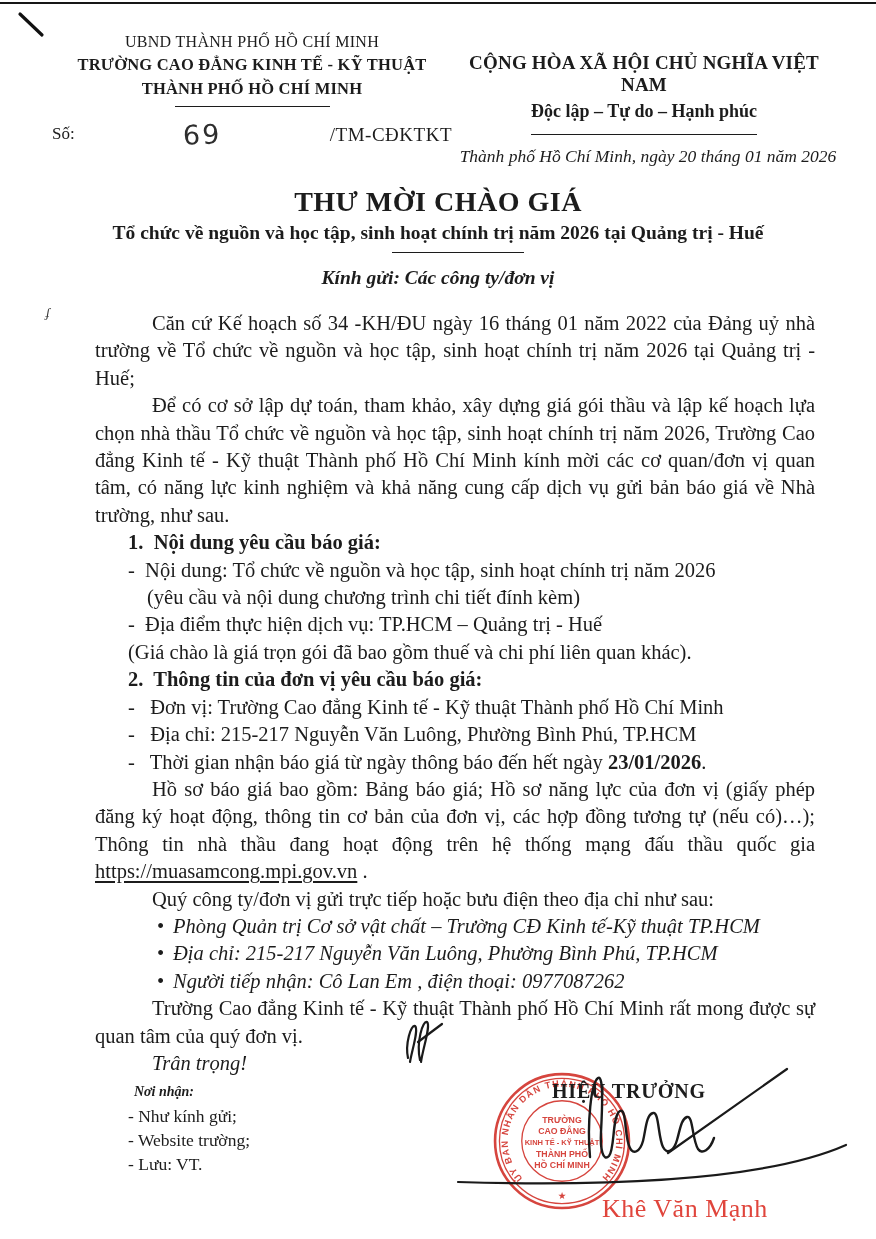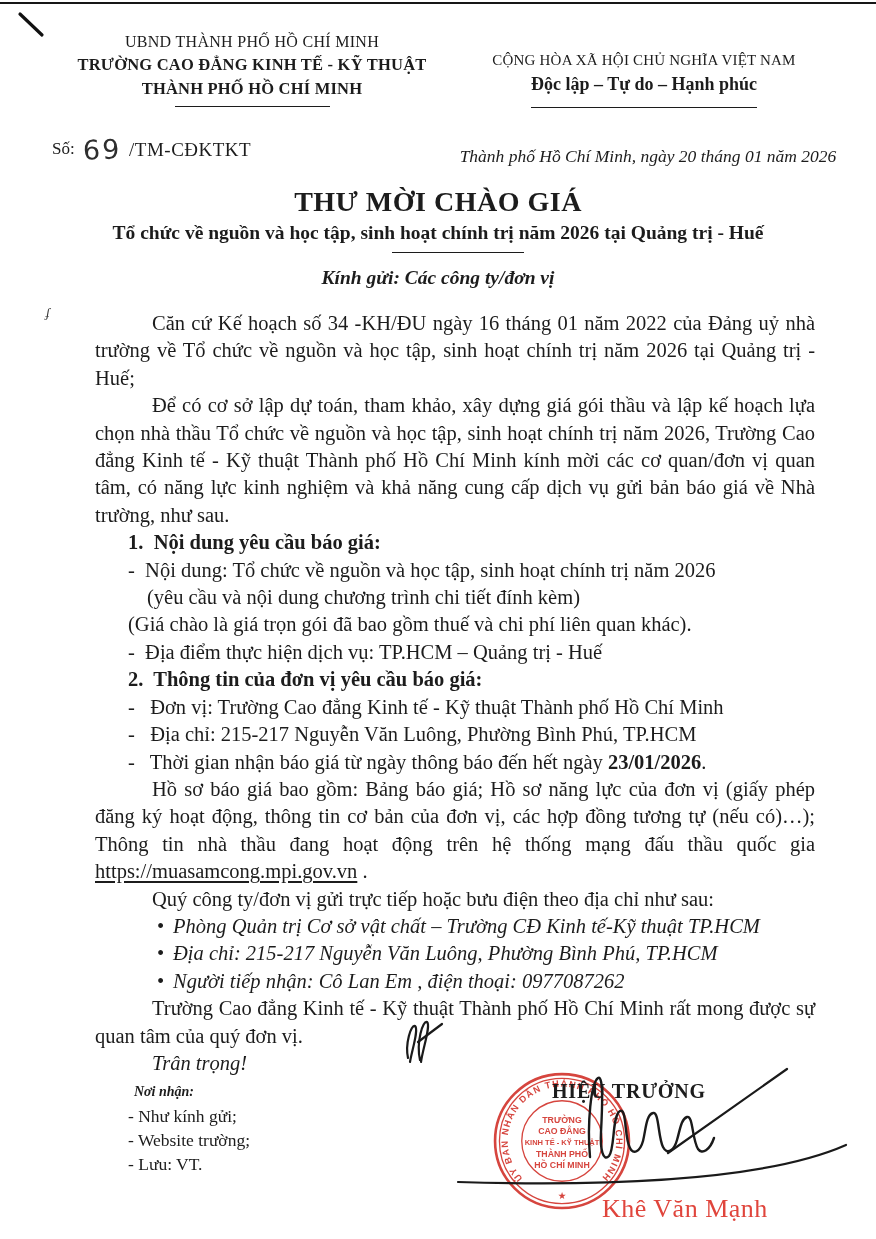--- a/index.html
+++ b/index.html
@@ -14,26 +14,26 @@
   }
   
   .scan-topline{position:absolute;top:2px;left:0;width:876px;height:2px;background:#161616;}
   .scan-pen{position:absolute;top:8px;left:12px;}
   .stray-mark{position:absolute;top:305px;left:46px;font-size:13px;color:#333;font-style:italic;}
   
   .header-left{position:absolute;top:30px;left:52px;width:400px;text-align:center;line-height:1.45;}
   .hl-1{font-size:16px;letter-spacing:.3px;}
   .hl-2,.hl-3{font-size:16.5px;font-weight:bold;letter-spacing:.2px;}
   .hl-rule{width:155px;height:0;border-top:1.6px solid #1c1c1c;margin:5px auto 0 auto;}
-  .so-line{margin-top:23px;display:flex;justify-content:flex-start;align-items:center;gap:8px;}
+  .so-line{margin-top:8px;display:flex;justify-content:space-between;align-items:center;gap:8px;}
   .so-label{font-size:17px;}
   .so-num{font-family:"DejaVu Sans",sans-serif;font-size:27px;font-weight:400;color:#2e2e2e;transform:rotate(-2deg);letter-spacing:2px;}
   .so-suffix{font-size:19px;letter-spacing:.5px;}
   .header-right{position:absolute;top:52px;left:444px;width:400px;text-align:center;}
-  .hr-1{font-size:15px;font-weight:normal;letter-spacing:.2px;}
+  .hr-1{font-size:19px;font-weight:bold;letter-spacing:.2px;}
   .hr-2{display:inline-block;font-size:18px;font-weight:bold;margin-top:5px;padding-bottom:12px;border-bottom:1.7px solid #1c1c1c;}
   .dateline{position:absolute;top:146px;left:448px;width:400px;text-align:center;font-style:italic;font-size:17.5px;}
   
   .title-block{position:absolute;top:186px;left:0;width:876px;text-align:center;}
   .title-main{font-size:28px;font-weight:bold;letter-spacing:.5px;}
   .title-sub{font-size:19.5px;font-weight:bold;margin-top:4px;}
   .title-rule{width:132px;height:0;border-top:1.6px solid #1c1c1c;margin:8px auto 0 auto;margin-left:392px;}
   .salutation{margin-top:14px;font-size:19.5px;font-weight:bold;font-style:italic;}
   
   .body-block{position:absolute;top:310px;left:95px;width:720px;font-size:20.5px;line-height:27.4px;}
@@ -92,22 +92,22 @@
     <div class="salutation">Kính gửi: Các công ty/đơn vị</div>
   </div>
 
   <div class="body-block">
     <div class="para">Căn cứ Kế hoạch số 34 -KH/ĐU ngày 16 tháng 01 năm 2022 của Đảng uỷ nhà trường về Tổ chức về nguồn và học tập, sinh hoạt chính trị năm 2026 tại Quảng trị - Huế;</div>
     <div class="para">Để có cơ sở lập dự toán, tham khảo, xây dựng giá gói thầu và lập kế hoạch lựa chọn nhà thầu Tổ chức về nguồn và học tập, sinh hoạt chính trị năm 2026, Trường Cao đẳng Kinh tế - Kỹ thuật Thành phố Hồ Chí Minh kính mời các cơ quan/đơn vị quan tâm, có năng lực kinh nghiệm và khả năng cung cấp dịch vụ gửi bản báo giá về Nhà trường, như sau.</div>
 
     <div class="sec-head">1.  Nội dung yêu cầu báo giá:</div>
     <div class="dash-item">-  Nội dung: Tổ chức về nguồn và học tập, sinh hoạt chính trị năm 2026</div>
     <div class="note-deep">(yêu cầu và nội dung chương trình chi tiết đính kèm)</div>
+    <div class="dash-item">-  Địa điểm thực hiện dịch vụ: TP.HCM – Quảng trị - Huế</div>
     <div class="dash-item">(Giá chào là giá trọn gói đã bao gồm thuế và chi phí liên quan khác).</div>
-    <div class="dash-item">-  Địa điểm thực hiện dịch vụ: TP.HCM – Quảng trị - Huế</div>
 
     <div class="sec-head">2.  Thông tin của đơn vị yêu cầu báo giá:</div>
     <div class="dash-item">-   Đơn vị: Trường Cao đẳng Kinh tế - Kỹ thuật Thành phố Hồ Chí Minh</div>
     <div class="dash-item">-   Địa chỉ: 215-217 Nguyễn Văn Luông, Phường Bình Phú, TP.HCM</div>
     <div class="dash-item"><span>-   Thời gian nhận báo giá từ ngày thông báo đến hết ngày </span><b>23/01/2026</b><span>.</span></div>
 
     <div class="para"><span>Hồ sơ báo giá bao gồm: Bảng báo giá; Hồ sơ năng lực của đơn vị (giấy phép đăng ký hoạt động, thông tin cơ bản của đơn vị, các hợp đồng tương tự (nếu có)…); Thông tin nhà thầu đang hoạt động trên hệ thống mạng đấu thầu quốc gia </span><a href="#" class="doc-link">https://muasamcong.mpi.gov.vn</a><span> .</span></div>
     <div class="para">Quý công ty/đơn vị gửi trực tiếp hoặc bưu điện theo địa chỉ như sau:</div>
 
     <div class="bullets">

